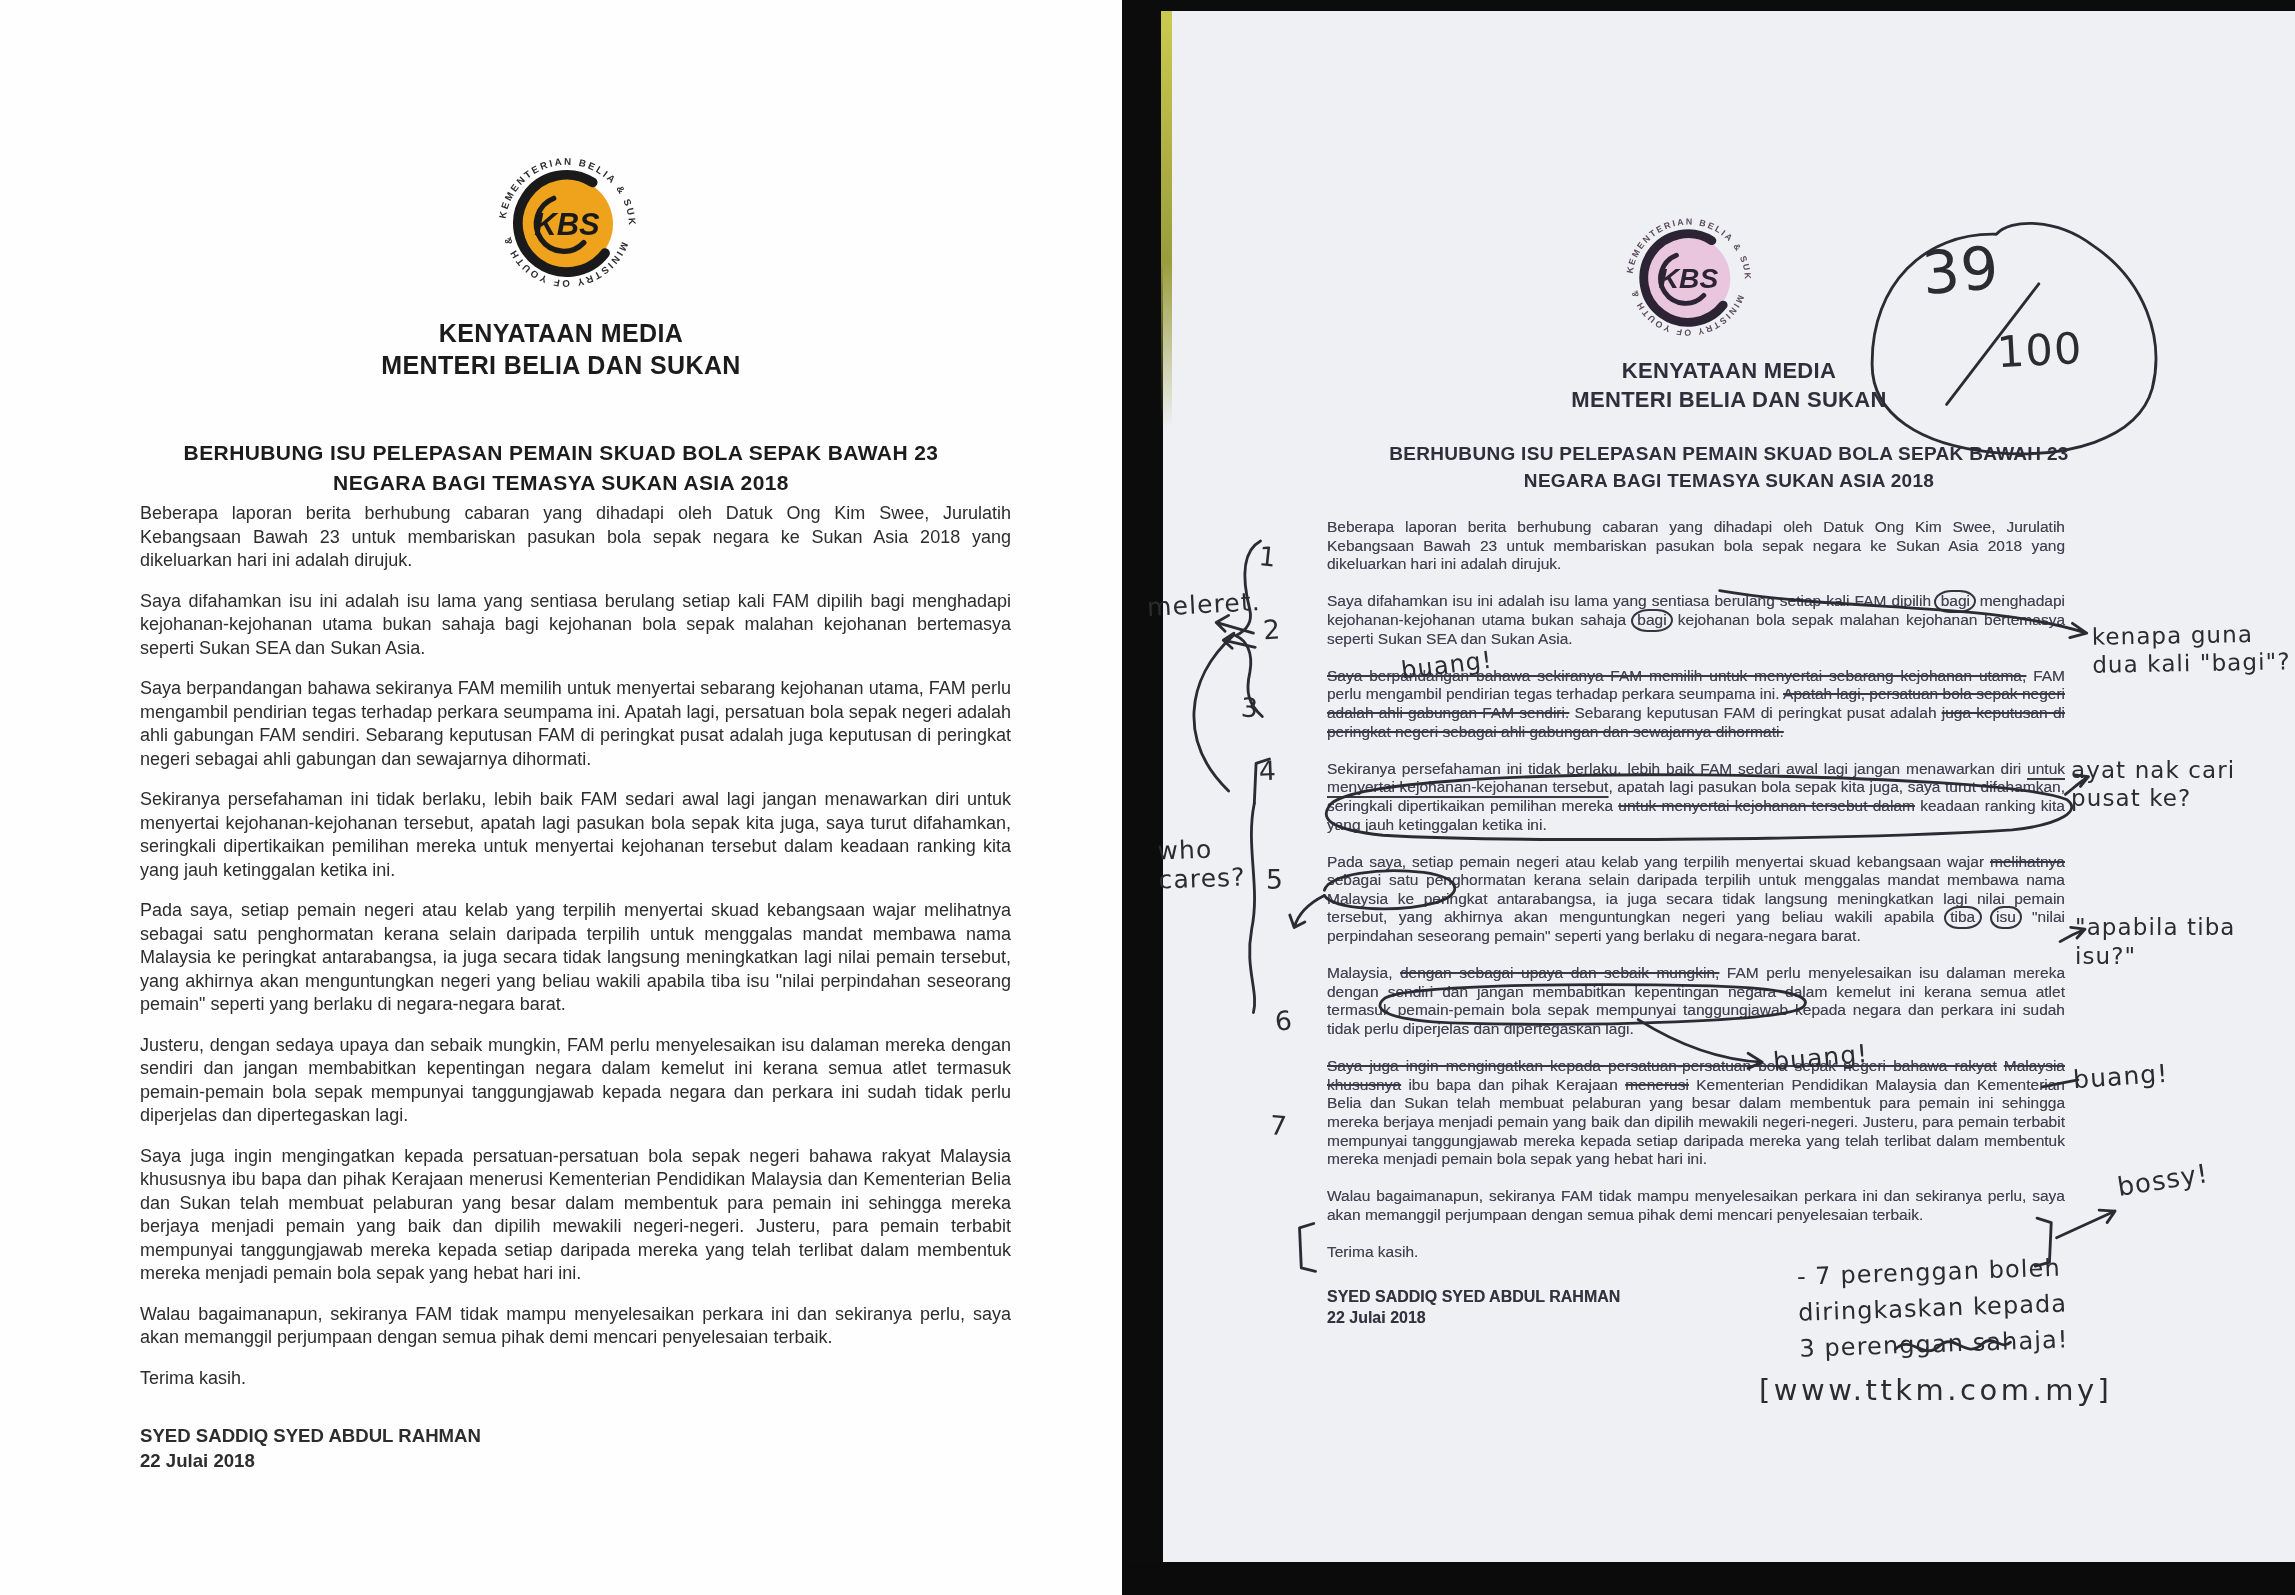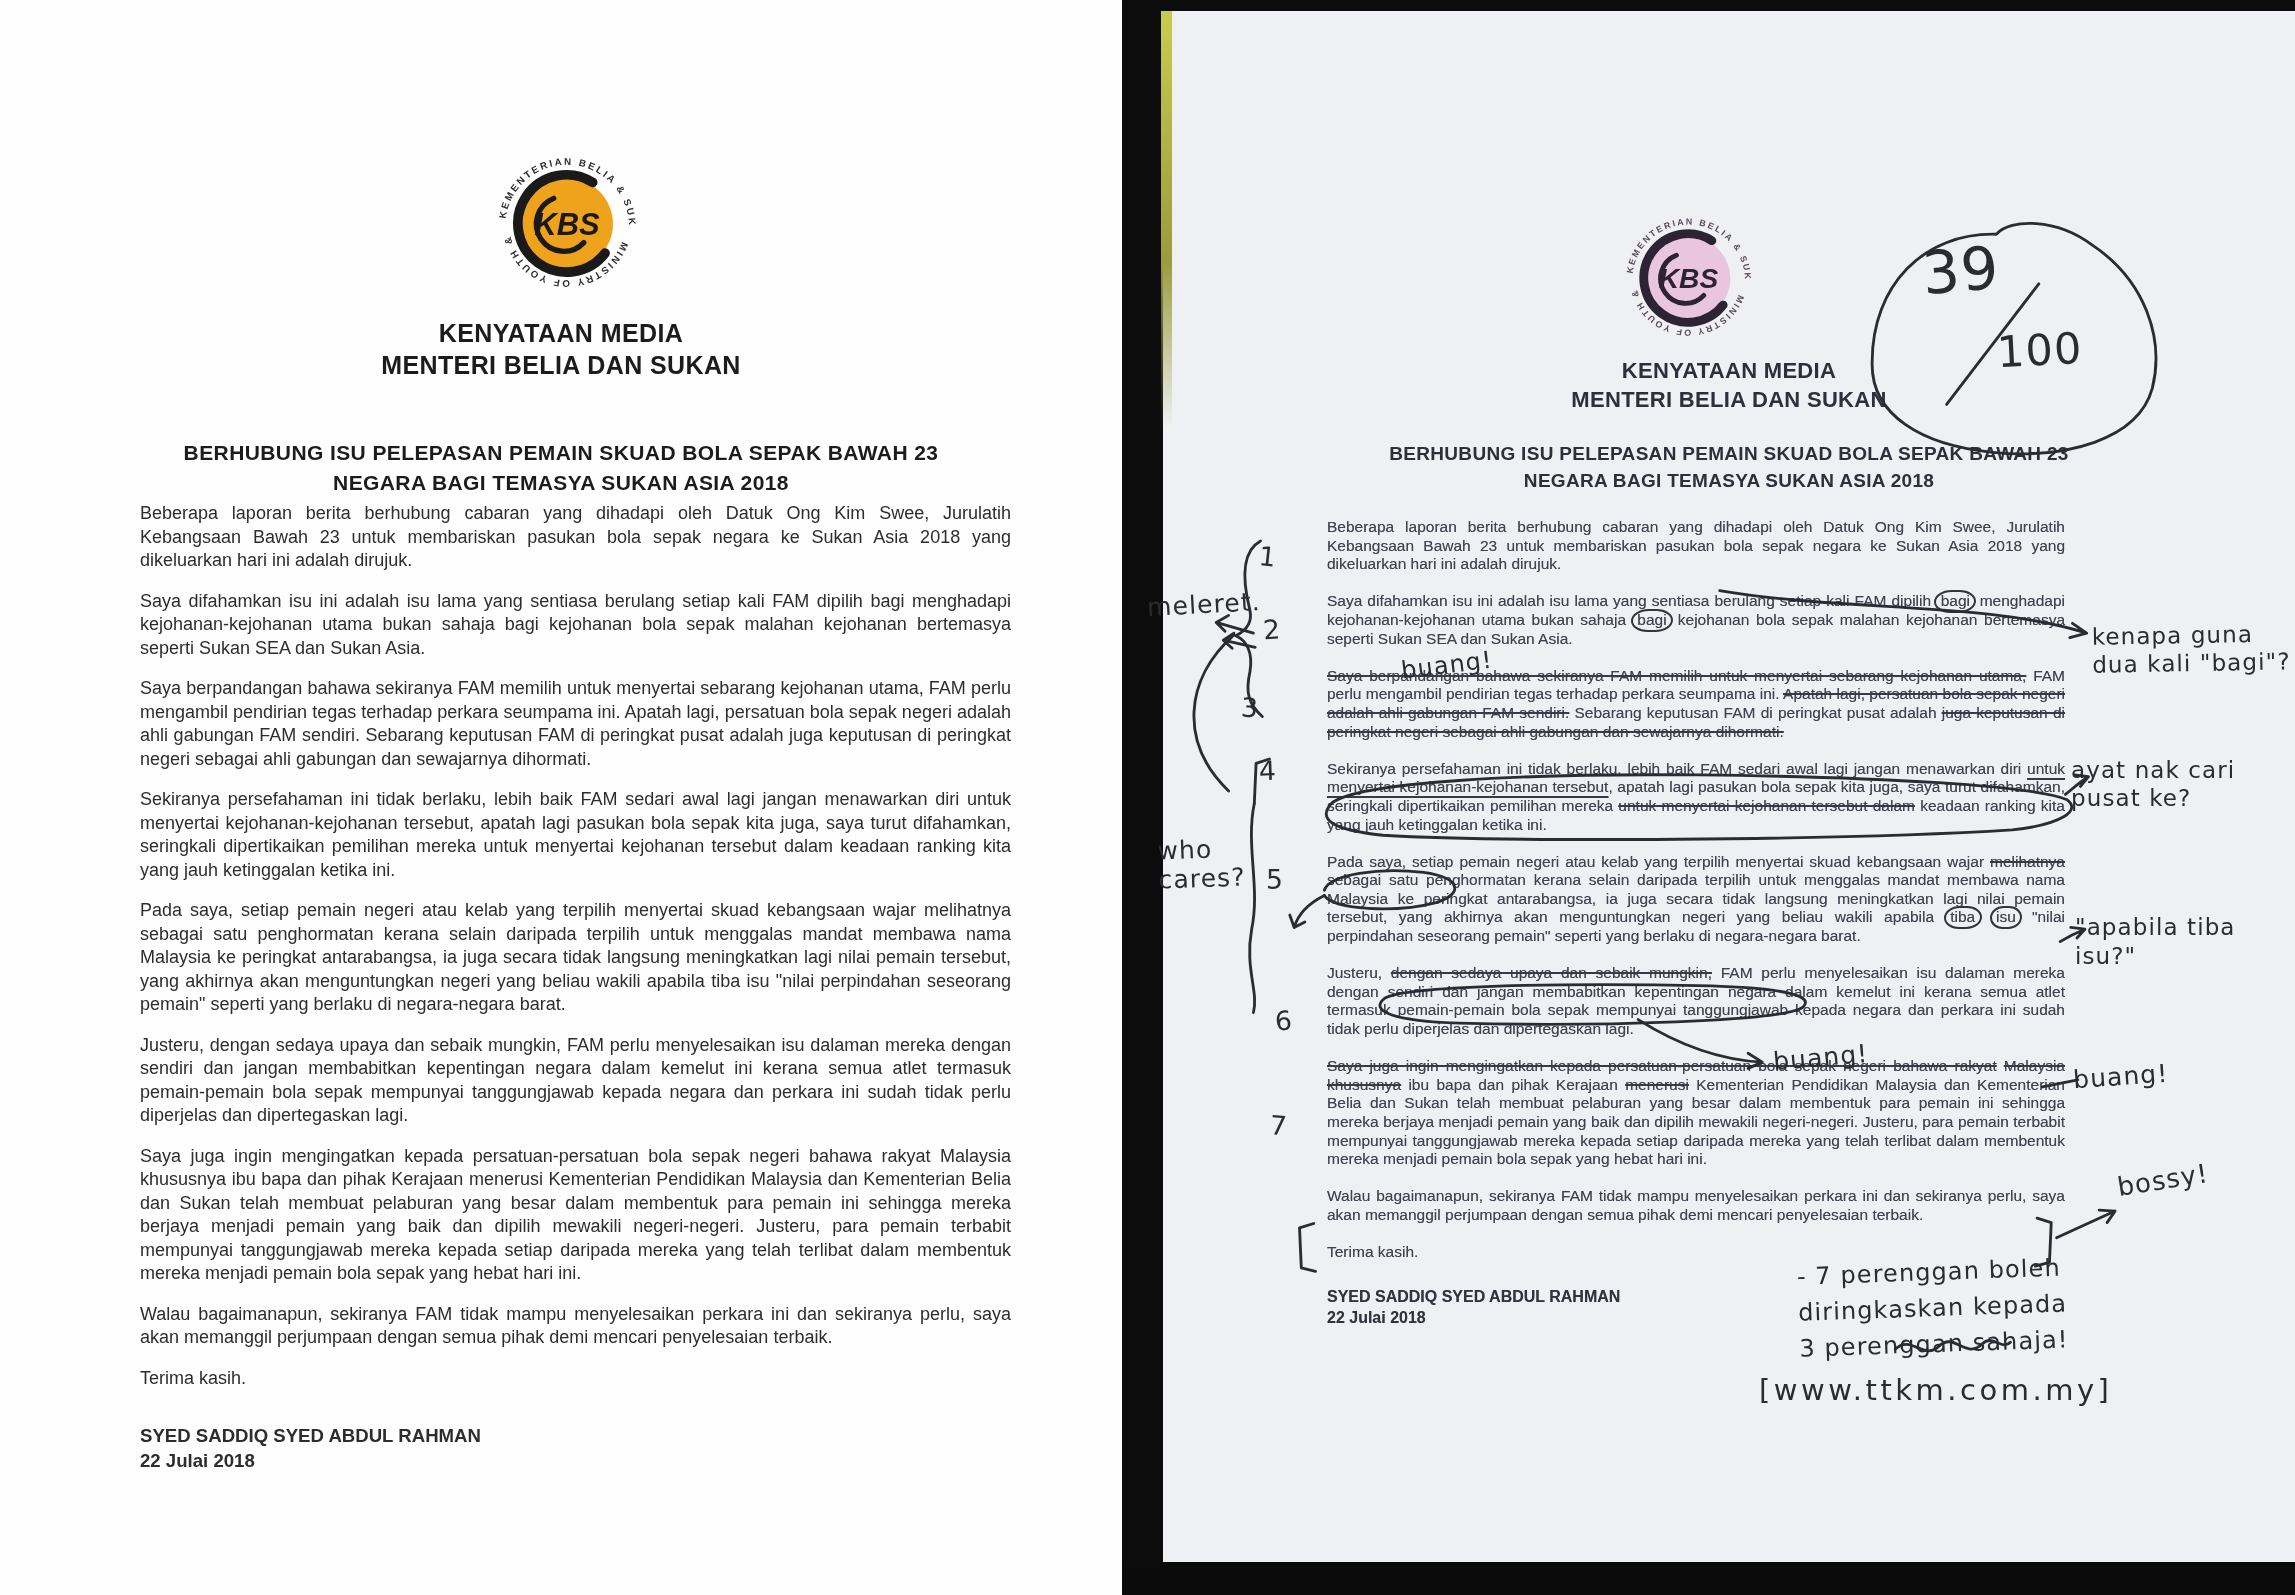--- a/index.html
+++ b/index.html
@@ -143,21 +143,21 @@
     <div class="rp-header rp-h2">MENTERI BELIA DAN SUKAN</div>
     <div class="rp-header rp-t1">BERHUBUNG ISU PELEPASAN PEMAIN SKUAD BOLA SEPAK BAWAH 23</div>
     <div class="rp-header rp-t2">NEGARA BAGI TEMASYA SUKAN ASIA 2018</div>
 
     <div class="rp-body">
       <p><span>Beberapa laporan berita berhubung cabaran yang dihadapi oleh Datuk Ong Kim Swee, Jurulatih Kebangsaan Bawah 23 untuk membariskan pasukan bola sepak negara ke Sukan Asia 2018 yang dikeluarkan hari ini adalah dirujuk.</span></p>
       <p><span>Saya difahamkan isu ini adalah isu lama yang sentiasa berulang setiap kali FAM dipilih </span><span class="seg-circled">bagi</span><span> menghadapi kejohanan-kejohanan utama bukan sahaja </span><span class="seg-circled">bagi</span><span> kejohanan bola sepak malahan kejohanan bertemasya seperti Sukan SEA dan Sukan Asia.</span></p>
       <p><span class="seg-strike">Saya berpandangan bahawa sekiranya FAM memilih untuk menyertai sebarang kejohanan utama,</span><span> FAM perlu mengambil pendirian tegas terhadap perkara seumpama ini. </span><span class="seg-strike">Apatah lagi, persatuan bola sepak negeri adalah ahli gabungan FAM sendiri.</span><span> Sebarang keputusan FAM di peringkat pusat adalah </span><span class="seg-strike">juga keputusan di peringkat negeri sebagai ahli gabungan dan sewajarnya dihormati.</span></p>
       <p><span>Sekiranya persefahaman ini tidak berlaku, lebih baik FAM sedari awal lagi jangan menawarkan diri </span><span class="seg-underline">untuk menyertai kejohanan-kejohanan tersebut</span><span>, apatah lagi pasukan bola sepak kita juga, saya turut difahamkan, seringkali dipertikaikan pemilihan mereka </span><span class="seg-strike">untuk menyertai kejohanan tersebut dalam</span><span> keadaan ranking kita yang jauh ketinggalan ketika ini.</span></p>
       <p><span>Pada saya, setiap pemain negeri atau kelab yang terpilih menyertai skuad kebangsaan wajar </span><span class="seg-strike">melihatnya</span><span> sebagai satu penghormatan kerana selain daripada terpilih untuk menggalas mandat membawa nama Malaysia ke peringkat antarabangsa, ia juga secara tidak langsung meningkatkan lagi nilai pemain tersebut, yang akhirnya akan menguntungkan negeri yang beliau wakili apabila </span><span class="seg-circled">tiba</span><span> </span><span class="seg-circled">isu</span><span> "nilai perpindahan seseorang pemain" seperti yang berlaku di negara-negara barat.</span></p>
-      <p><span>Justeru, </span><span class="seg-strike">dengan sedaya upaya dan sebaik mungkin,</span><span> FAM perlu menyelesaikan isu dalaman mereka dengan sendiri dan jangan membabitkan kepentingan negara dalam kemelut ini kerana semua atlet termasuk pemain-pemain bola sepak mempunyai tanggungjawab kepada negara dan perkara ini sudah tidak perlu diperjelas dan dipertegaskan lagi.</span></p>
+      <p><span>Malaysia, </span><span class="seg-strike">dengan sebagai upaya dan sebaik mungkin,</span><span> FAM perlu menyelesaikan isu dalaman mereka dengan sendiri dan jangan membabitkan kepentingan negara dalam kemelut ini kerana semua atlet termasuk pemain-pemain bola sepak mempunyai tanggungjawab kepada negara dan perkara ini sudah tidak perlu diperjelas dan dipertegaskan lagi.</span></p>
       <p><span class="seg-strike">Saya juga ingin mengingatkan kepada persatuan-persatuan bola sepak negeri bahawa rakyat</span><span> </span><span class="seg-strike">Malaysia khususnya</span><span> ibu bapa dan pihak Kerajaan </span><span class="seg-strike">menerusi</span><span> Kementerian Pendidikan Malaysia dan Kementerian Belia dan Sukan telah membuat pelaburan yang besar dalam membentuk para pemain ini sehingga mereka berjaya menjadi pemain yang baik dan dipilih mewakili negeri-negeri. Justeru, para pemain terbabit mempunyai tanggungjawab mereka kepada setiap daripada mereka yang telah terlibat dalam membentuk mereka menjadi pemain bola sepak yang hebat hari ini.</span></p>
       <p><span>Walau bagaimanapun, sekiranya FAM tidak mampu menyelesaikan perkara ini dan sekiranya perlu, saya akan memanggil perjumpaan dengan semua pihak demi mencari penyelesaian terbaik.</span></p>
       <div class="closing">Terima kasih.</div>
       <div class="sig-name">SYED SADDIQ SYED ABDUL RAHMAN</div>
       <div class="sig-date">22 Julai 2018</div>
     </div>
 
     <div class="hw hw-grade-num">39</div>
     <div class="hw hw-grade-den">100</div>
     <div class="hw hw-meleret">meleret.</div>

